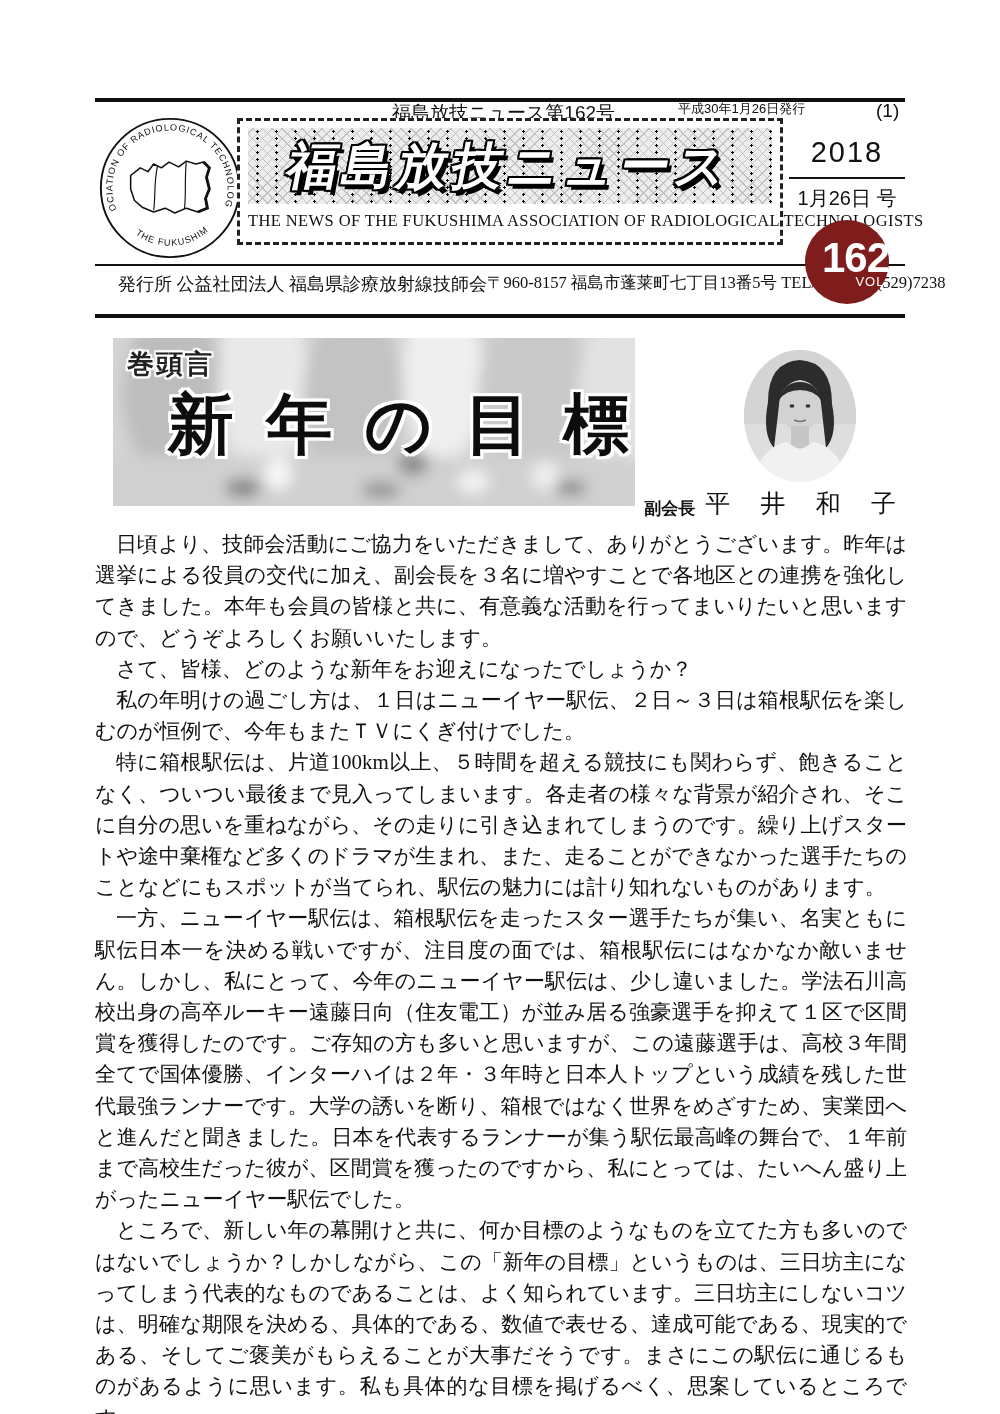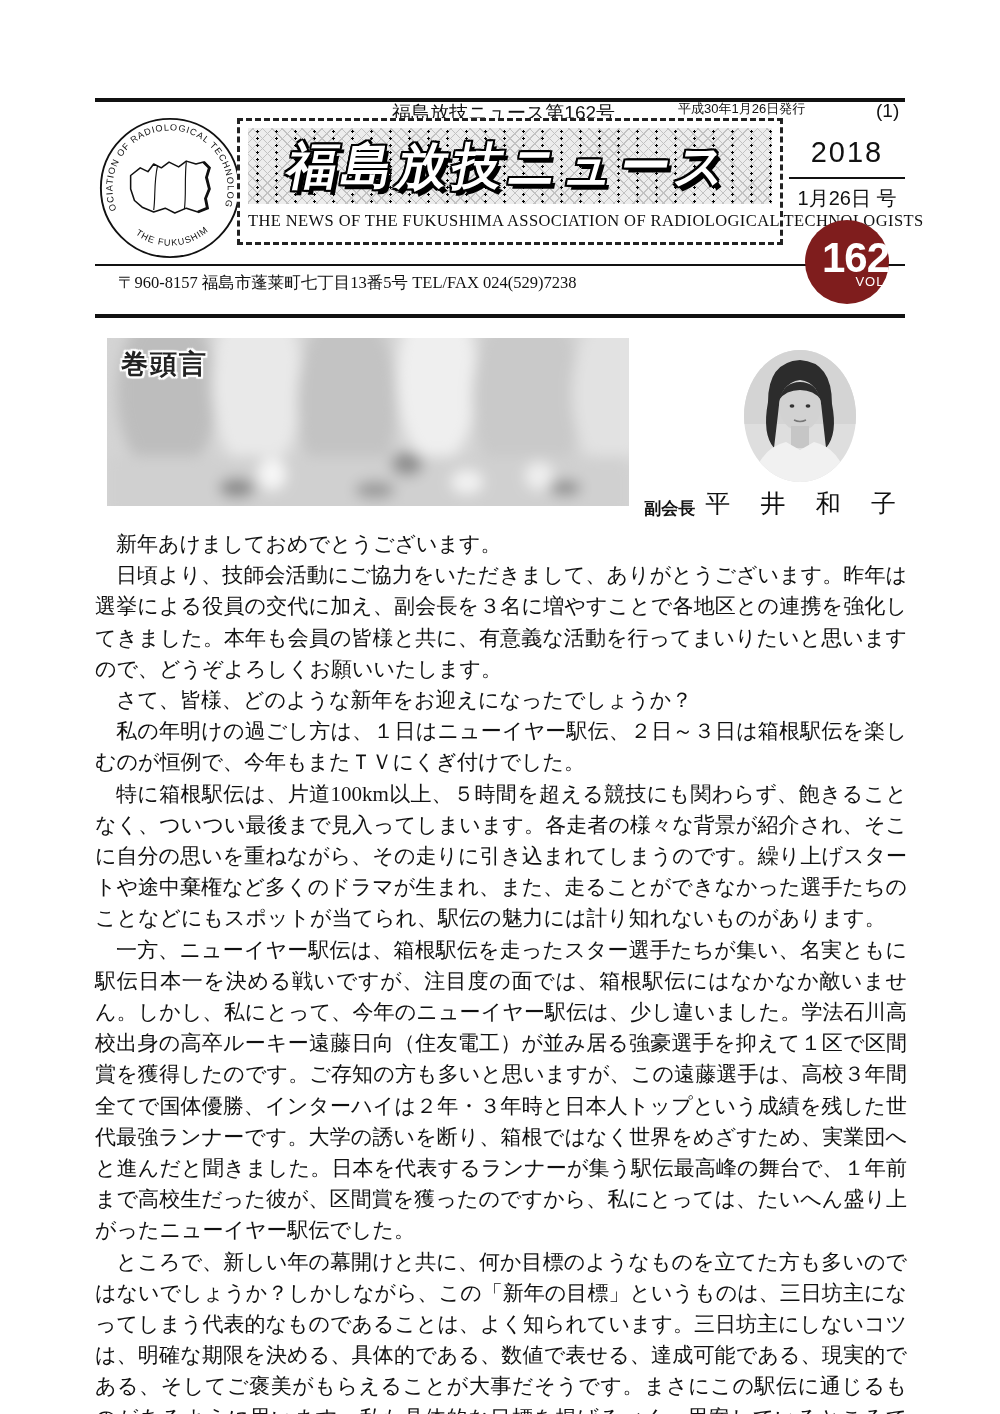--- a/index.html
+++ b/index.html
@@ -43,21 +43,21 @@
   .rule-thin{position:absolute;top:264px;left:95px;width:810px;height:2px;background:#111;}
 
   
   .pub-line1{position:absolute;top:272px;left:118px;width:770px;display:flex;
              justify-content:space-between;font-size:18px;white-space:nowrap;}
   .pub-l1r{font-size:16.5px;}
   .pub-line2{position:absolute;top:296px;left:95px;width:755px;text-align:right;font-size:15px;}
   .rule-thick2{position:absolute;top:314px;left:95px;width:810px;height:4px;background:#111;}
 
   
-  .banner{position:absolute;top:338px;left:107px;width:579px;height:168px;overflow:hidden;}
+  .banner{position:absolute;top:338px;left:113px;width:579px;height:168px;overflow:hidden;}
   .banner svg{position:absolute;top:0;left:0;}
   .kicker{position:absolute;top:8px;left:14px;font-size:27px;font-weight:bold;color:#222;
      letter-spacing:2px;
      text-shadow:-2px -2px 1px #fff,2px -2px 1px #fff,-2px 2px 1px #fff,2px 2px 1px #fff,
                  0 -2px 1px #fff,0 2px 1px #fff,-2px 0 1px #fff,2px 0 1px #fff;}
   .banner-title{position:absolute;top:42px;left:0;width:100%;text-align:center;
      font-size:66px;font-weight:900;color:#0d0d0d;letter-spacing:8px;white-space:nowrap;
      text-shadow:-3px -3px 0 #fff,3px -3px 0 #fff,-3px 3px 0 #fff,3px 3px 0 #fff,
                  0 -3px 0 #fff,0 3px 0 #fff,-3px 0 0 #fff,3px 0 0 #fff;}
 
@@ -118,20 +118,21 @@
     <div class="mr-issue">1月26日 号</div>
     <div class="vol-circle">
       <span class="vol-num">162</span>
       <span class="vol-lbl">VOL.</span>
     </div>
   </div>
 
   <div class="rule-thin"></div>
 
   <div class="pub-line1">
+    <span>発行所 公益社団法人  福島県診療放射線技師会</span>
     <span class="pub-l1r">〒960-8157  福島市蓬莱町七丁目13番5号  TEL/FAX 024(529)7238</span>
   </div>
   <div class="rule-thick2"></div>
 
   <div class="banner">
     <svg width="522" height="168" viewBox="0 0 522 168">
       <defs>
           <filter id="bnrblur" x="-30%" y="-30%" width="160%" height="160%">
             <feGaussianBlur stdDeviation="7"></feGaussianBlur>
           </filter>
@@ -148,20 +149,21 @@
         <ellipse cx="130" cy="150" rx="18" ry="10" fill="#8a8a8a"></ellipse>
         <ellipse cx="165" cy="136" rx="14" ry="16" fill="#f7f7f7"></ellipse>
         <ellipse cx="268" cy="152" rx="20" ry="9" fill="#9a9a9a"></ellipse>
         <ellipse cx="300" cy="126" rx="16" ry="12" fill="#8f8f8f"></ellipse>
         <ellipse cx="360" cy="144" rx="16" ry="12" fill="#f2f2f2"></ellipse>
         <ellipse cx="432" cy="138" rx="14" ry="14" fill="#efefef"></ellipse>
         <ellipse cx="458" cy="150" rx="16" ry="8" fill="#909090"></ellipse>
       </g>
     </svg>
     <div class="kicker">巻頭言</div>
+    <div class="banner-title">新 年 の 目 標</div>
   </div>
 
   <div class="portrait">
     <svg width="112" height="132" viewBox="0 0 112 132">
       <defs>
           <clipPath id="oval">
             <ellipse cx="56" cy="66" rx="56" ry="66"></ellipse>
           </clipPath>
         </defs>
       <g clip-path="url(#oval)">
@@ -177,21 +179,20 @@
         <path d="M8,132 Q16,98 42,92 L56,100 L70,92 Q96,98 104,132 Z" fill="#f1f1f1"></path>
       </g>
     </svg>
   </div>
   <div class="author">
     <span class="author-title">副会長</span>
     <span class="author-name">平 井 和 子</span>
   </div>
 
   <div class="body-text">
-    <p>新年あけましておめでとうございます。</p>
     <p>日頃より、技師会活動にご協力をいただきまして、ありがとうございます。昨年は選挙による役員の交代に加え、副会長を３名に増やすことで各地区との連携を強化してきました。本年も会員の皆様と共に、有意義な活動を行ってまいりたいと思いますので、どうぞよろしくお願いいたします。</p>
     <p>さて、皆様、どのような新年をお迎えになったでしょうか？</p>
     <p>私の年明けの過ごし方は、１日はニューイヤー駅伝、２日～３日は箱根駅伝を楽しむのが恒例で、今年もまたＴＶにくぎ付けでした。</p>
     <p>特に箱根駅伝は、片道100km以上、５時間を超える競技にも関わらず、飽きることなく、ついつい最後まで見入ってしまいます。各走者の様々な背景が紹介され、そこに自分の思いを重ねながら、その走りに引き込まれてしまうのです。繰り上げスタートや途中棄権など多くのドラマが生まれ、また、走ることができなかった選手たちのことなどにもスポットが当てられ、駅伝の魅力には計り知れないものがあります。</p>
     <p>一方、ニューイヤー駅伝は、箱根駅伝を走ったスター選手たちが集い、名実ともに駅伝日本一を決める戦いですが、注目度の面では、箱根駅伝にはなかなか敵いません。しかし、私にとって、今年のニューイヤー駅伝は、少し違いました。学法石川高校出身の高卒ルーキー遠藤日向（住友電工）が並み居る強豪選手を抑えて１区で区間賞を獲得したのです。ご存知の方も多いと思いますが、この遠藤選手は、高校３年間全てで国体優勝、インターハイは２年・３年時と日本人トップという成績を残した世代最強ランナーです。大学の誘いを断り、箱根ではなく世界をめざすため、実業団へと進んだと聞きました。日本を代表するランナーが集う駅伝最高峰の舞台で、１年前まで高校生だった彼が、区間賞を獲ったのですから、私にとっては、たいへん盛り上がったニューイヤー駅伝でした。</p>
     <p>ところで、新しい年の幕開けと共に、何か目標のようなものを立てた方も多いのではないでしょうか？しかしながら、この「新年の目標」というものは、三日坊主になってしまう代表的なものであることは、よく知られています。三日坊主にしないコツは、明確な期限を決める、具体的である、数値で表せる、達成可能である、現実的である、そしてご褒美がもらえることが大事だそうです。まさにこの駅伝に通じるものがあるように思います。私も具体的な目標を掲げるべく、思案しているところです。</p>
 
   </div>
 
 </div>

